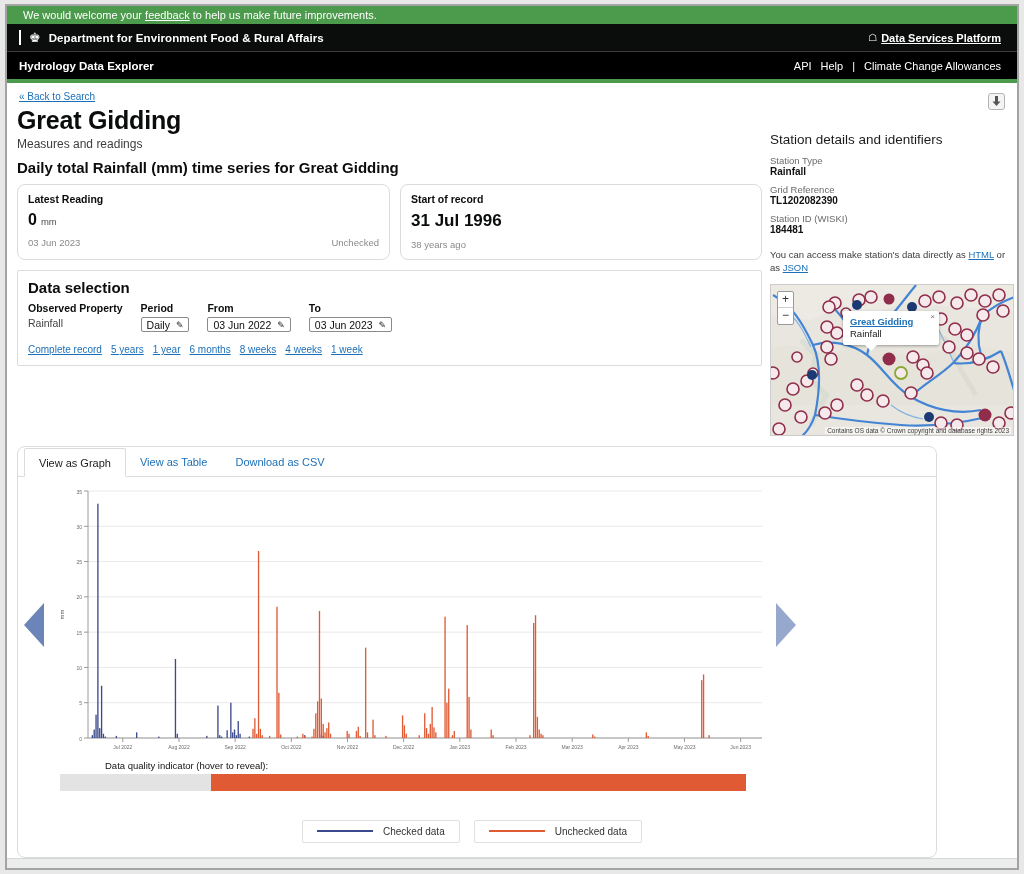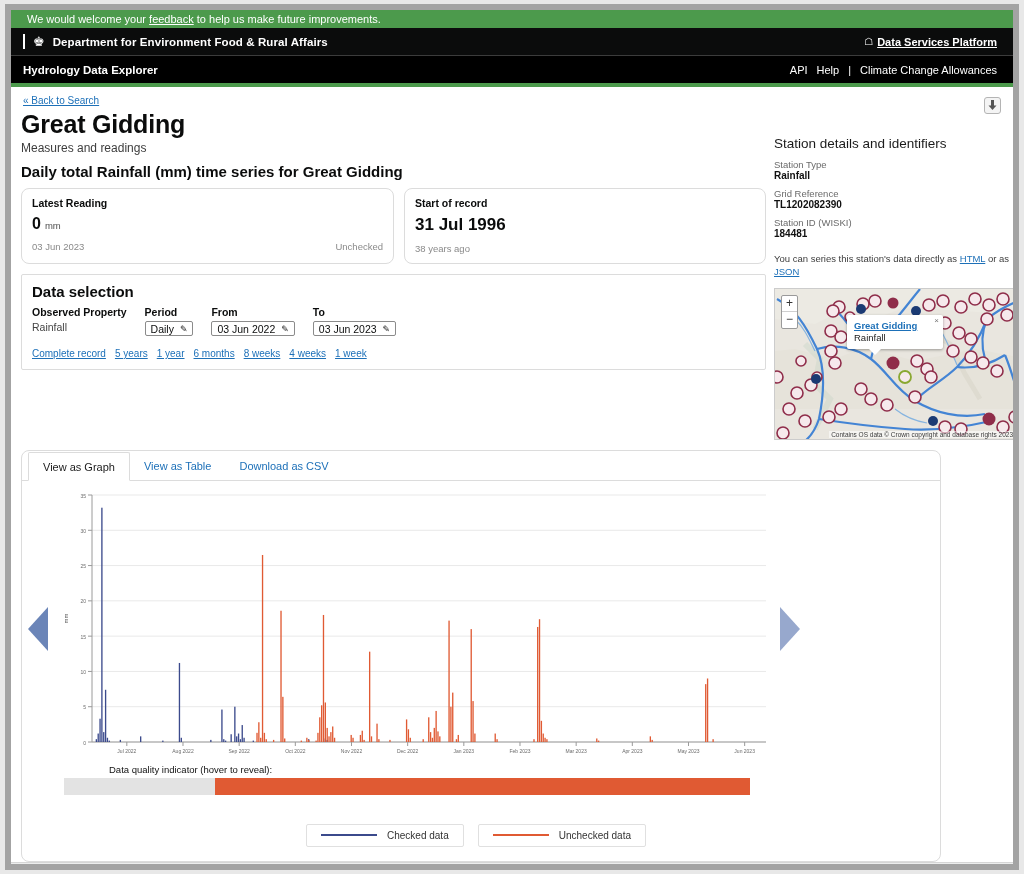--- a/index.html
+++ b/index.html
@@ -10,21 +10,21 @@
     font-family:"Liberation Sans", sans-serif;
     font-size:12px;
     color:#0b0c0c;
     overflow:hidden;
   }
   .page {
     position:relative;
     width:1014px; height:866px;
     margin:4px auto 0 auto;
     background:#ffffff;
-    border:6px solid #a3a3a3;
+    border:2px solid #a3a3a3;
     overflow:hidden;
   }
 
   
   .feedback-bar {
     background:#4c9a4c;
     color:#ffffff;
     height:18px;
     line-height:18px;
     padding-left:16px;
@@ -373,21 +373,21 @@
         <div class="side-key">Station Type</div>
         <div class="side-val">Rainfall</div>
 
         <div class="side-key">Grid Reference</div>
         <div class="side-val">TL1202082390</div>
 
         <div class="side-key">Station ID (WISKI)</div>
         <div class="side-val">184481</div>
 
         <div class="side-access">
-          <span>You can series this station's data directly as </span><a href="#">HTML</a><span> or as </span><a href="#">JSON</a>
+          <span>You can access make station's data directly as </span><a href="#">HTML</a><span> or as </span><a href="#">JSON</a>
         </div>
 
         <div class="map-wrap">
           <svg width="244" height="152" viewBox="0 0 244 152">
             <rect x="0" y="0" width="244" height="152" fill="#e9e6df"></rect>
             <path d="M0 30 L40 35 L70 20 L100 30 L130 18 L244 26 L244 0 L0 0 Z" fill="#eceae3"></path>
             <path d="M20 60 L60 70 L90 58 L140 72 L200 60 L244 68 L244 120 L0 120 L0 62 Z" fill="#e6e3da"></path>
             <path d="M30 55 L45 70 L40 95 L55 110 L40 140" stroke="#cfd9cc" stroke-width="6" fill="none" opacity=".55"></path>
             <path d="M150 40 L175 55 L190 85 L205 110" stroke="#d9d5c9" stroke-width="5" fill="none" opacity=".6"></path>
 

